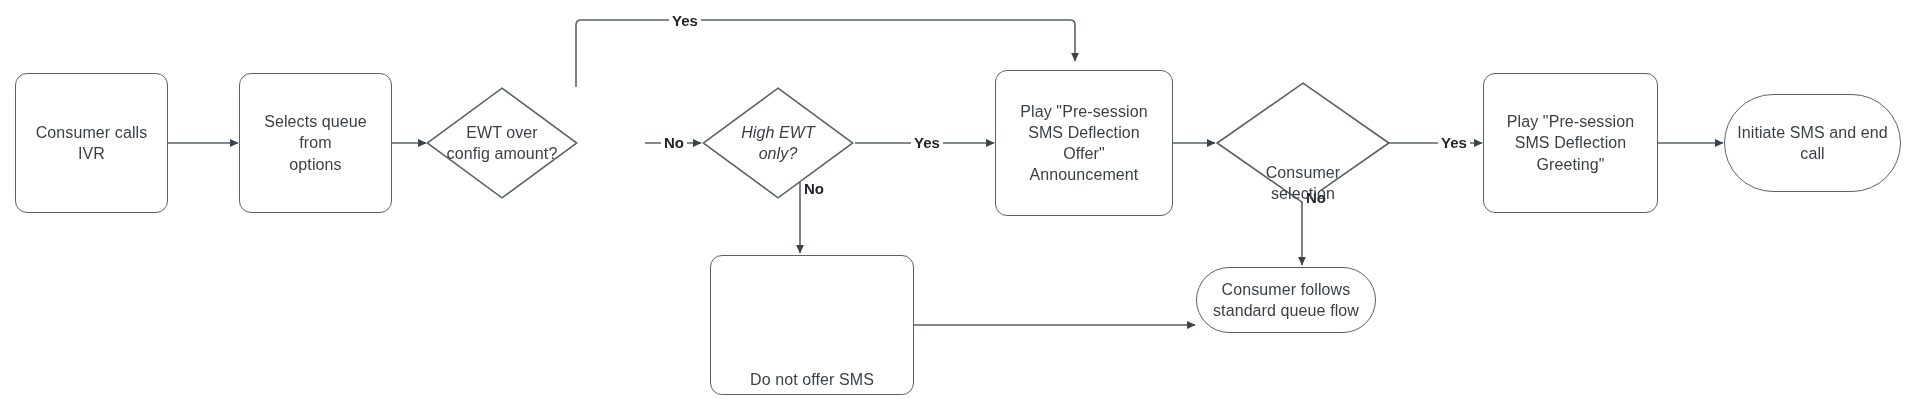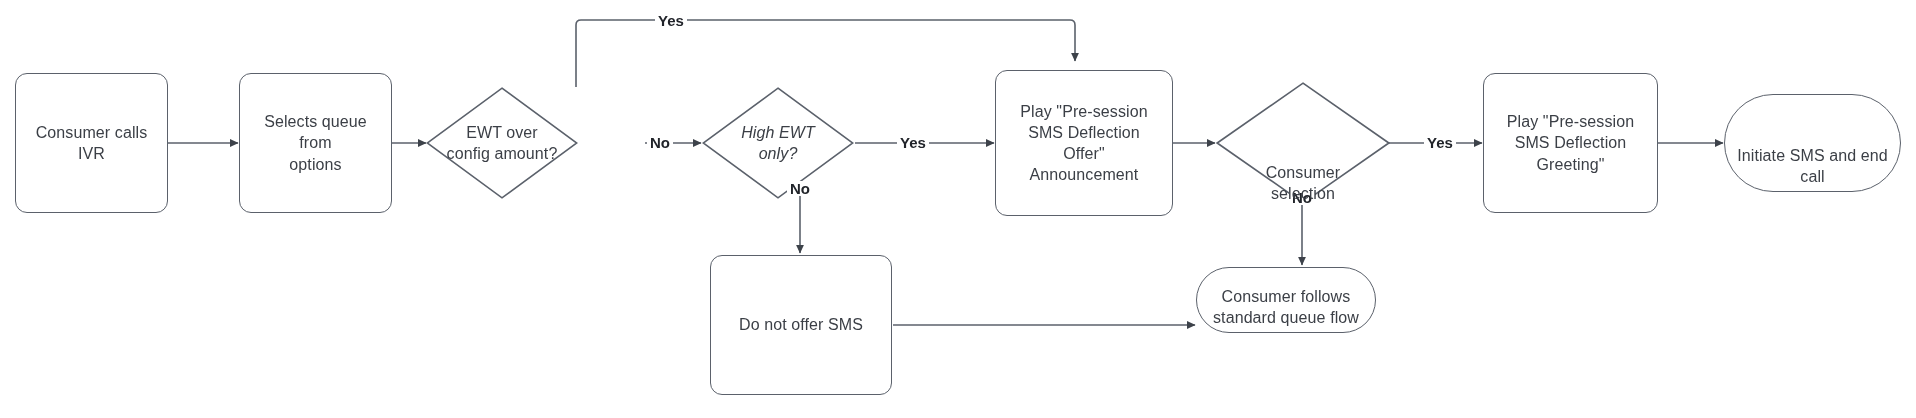--- a/index.html
+++ b/index.html
@@ -41,21 +41,20 @@
     line-height: 1.32;
     letter-spacing: 0.1px;
     white-space: pre-line;
     padding: 4px 6px;
   }
   .node.process {
     border-radius: 12px;
   }
   .node.terminal {
     border-radius: 999px;
-    align-items: flex-end;
   }
   .node.decision {
     border: none;
     background: transparent;
     padding: 0;
   }
   .decision .dia-shape {
     position: absolute;
     left: 0;
     top: 0;
@@ -74,20 +73,21 @@
   .edge-label {
     position: absolute;
     font-family: "Liberation Sans", sans-serif;
     font-size: 15px;
     font-weight: bold;
     color: #21242a;
     background: #ffffff;
     padding: 0 3px;
     white-space: nowrap;
     line-height: 1;
+    margin-left: 14px;
   }
 </style>
 </head>
 <body>
 
 <div id="canvas">
 
   <svg id="edge-layer" viewBox="0 0 1916 418" width="1916" height="418" xmlns="http://www.w3.org/2000/svg">
     <defs>
       <marker id="arrowhead" markerWidth="9" markerHeight="9" refX="8" refY="4.5" orient="auto" markerUnits="userSpaceOnUse">
@@ -164,21 +164,21 @@
     <span>Play "Pre-session
 SMS Deflection
 Greeting"</span>
   </div>
 
   <div class="node terminal" style="left:1724px; top:94px; width:177px; height:98px;">
     <span>Initiate SMS and end
 call</span>
   </div>
 
-  <div class="node process" style="left:710px; top:255px; width:182px; height:140px;">
+  <div class="node process" style="left:710px; top:255px; width:204px; height:140px;align-items:flex-end;">
     <span>Do not offer SMS</span>
   </div>
 
   <div class="node terminal" style="left:1196px; top:267px; width:180px; height:66px;">
     <span>Consumer follows
 standard queue flow</span>
   </div>
 
   <div class="edge-label" style="left:655px; top:13px;">Yes</div>
 

